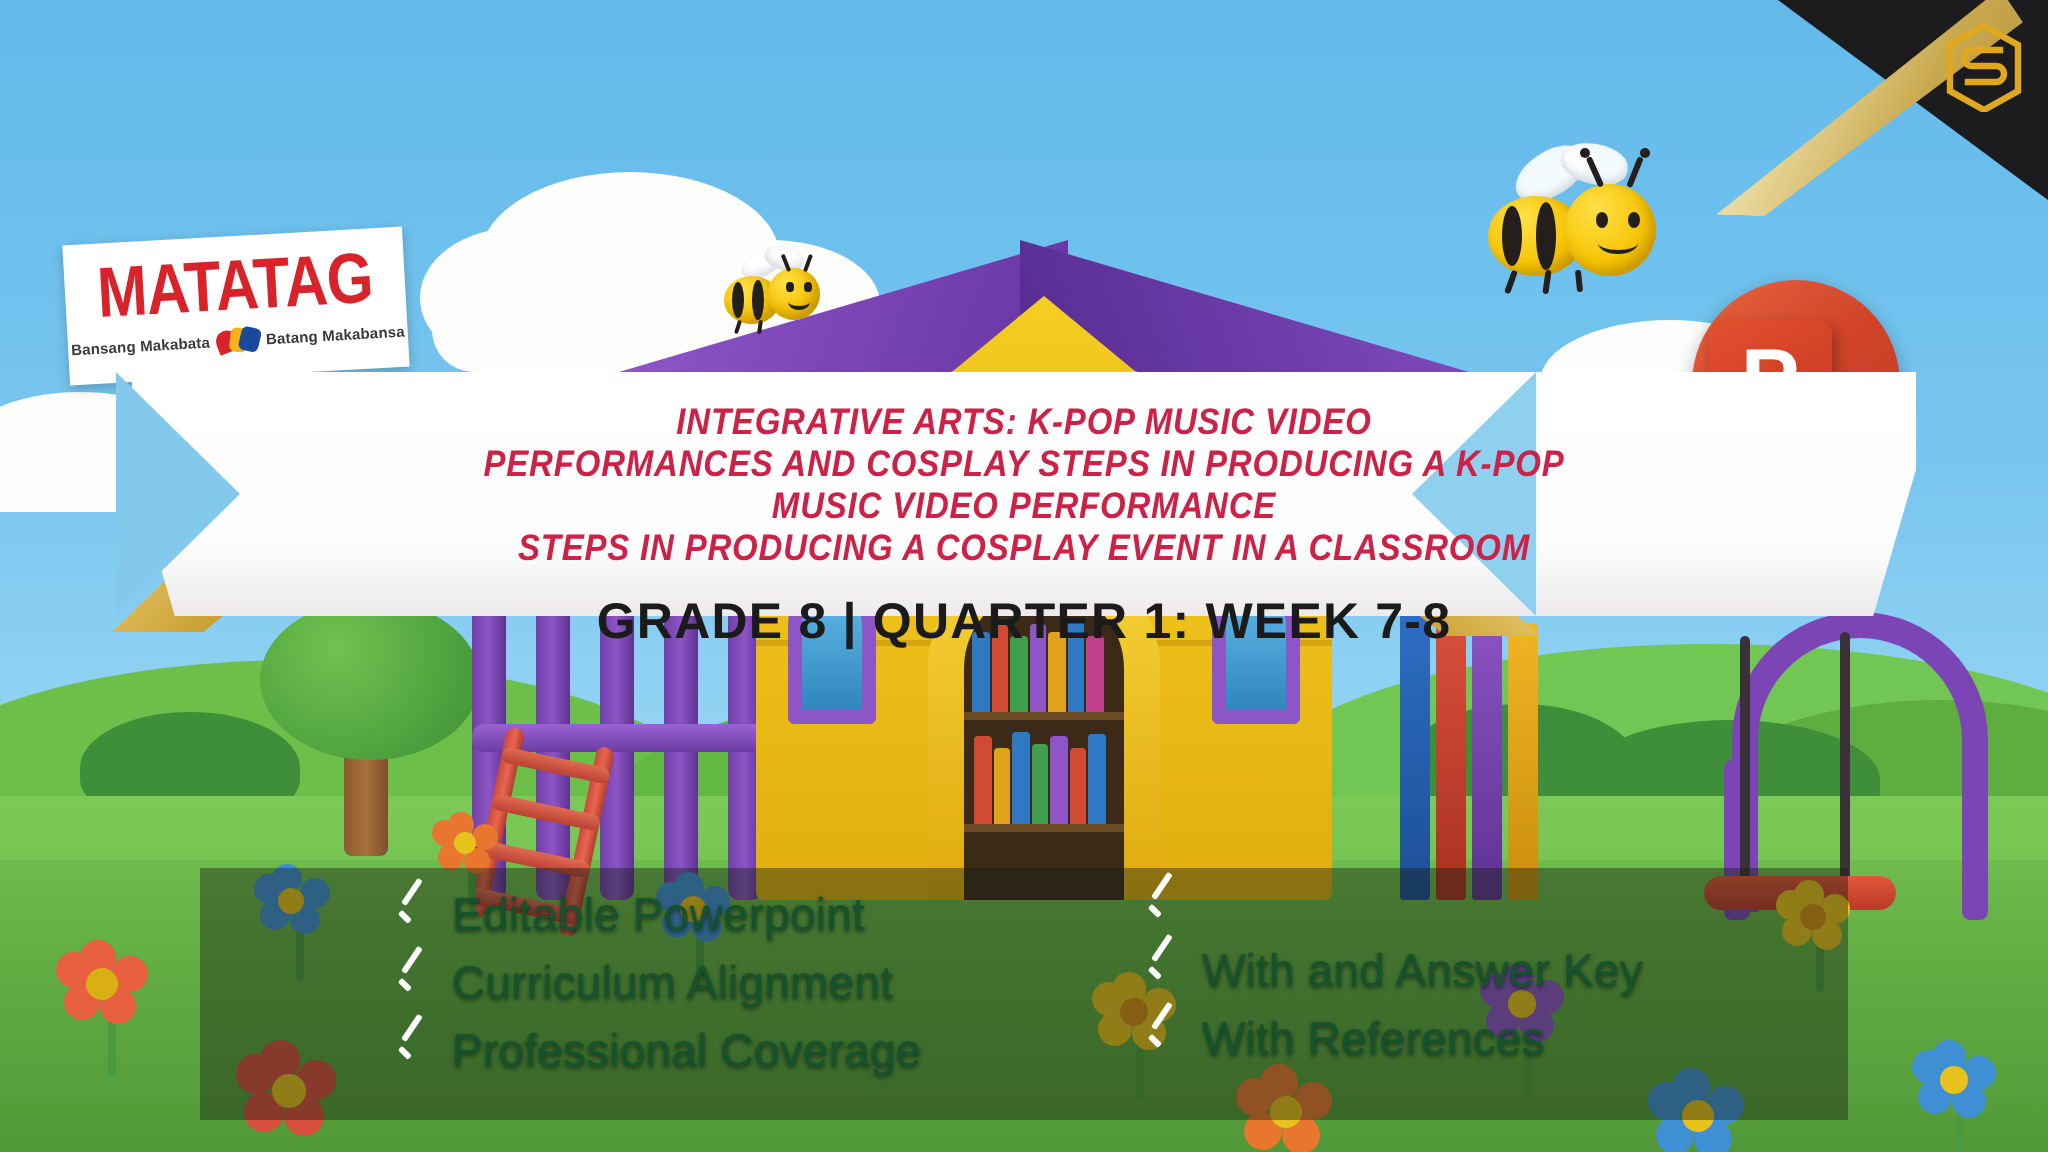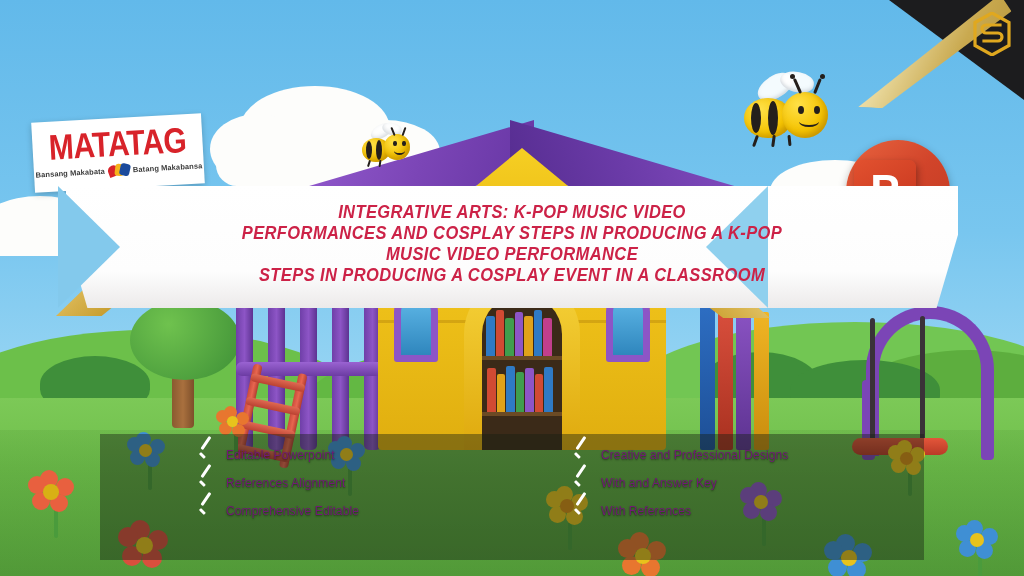--- a/index.html
+++ b/index.html
@@ -332,21 +332,21 @@
     transform:rotate(45deg); border-radius:1px;
   }
   .check::after {
     content:""; position:absolute; left:7px; top:3px;
     width:15px; height:3px; background:#ffffff;
     transform:rotate(-56deg); border-radius:1px;
     transform-origin:left bottom;
   }
   .feat-text {
     font-family:"Liberation Sans", sans-serif;
-    font-size:12px; color:#701a75; letter-spacing:0.1px;
+    font-size:23px; color:#14532d; letter-spacing:0.1px;
     text-shadow:0 1px 2px rgba(0,0,0,0.55);
   }
 </style>
 </head>
 <body>
 
 <div id="stage">
 
   <div class="sky"></div>
 
@@ -616,44 +616,44 @@
     <div class="banner-fold-l"></div>
     <div class="banner-fold-r"></div>
     <div class="banner"></div>
     <div class="banner-notch-l"></div>
     <div class="banner-notch-r"></div>
     <div class="title-block">
       <div class="title-main">INTEGRATIVE ARTS: K-POP MUSIC VIDEO</div>
       <div class="title-main">PERFORMANCES AND COSPLAY STEPS IN PRODUCING A K-POP</div>
       <div class="title-main">MUSIC VIDEO PERFORMANCE</div>
       <div class="title-main">STEPS IN PRODUCING A COSPLAY EVENT IN A CLASSROOM</div>
+      <div class="title-sub">GRADE 8 | QUARTER 1: WEEK 7-8</div>
     </div>
   </div>
 
 
   <div class="features-overlay"></div>
   <div class="features">
     <div class="feat-col left">
       <div class="feat-item">
         <span class="check"></span>
         <span class="feat-text">Editable Powerpoint</span>
       </div>
       <div class="feat-item">
         <span class="check"></span>
-        <span class="feat-text">References Alignment</span>
+        <span class="feat-text">Curriculum Alignment</span>
       </div>
       <div class="feat-item">
         <span class="check"></span>
-        <span class="feat-text">Comprehensive Editable</span>
+        <span class="feat-text">Professional Coverage</span>
       </div>
     </div>
     <div class="feat-col right">
       <div class="feat-item">
         <span class="check"></span>
-        <span class="feat-text">Creative and Professional Designs</span>
       </div>
       <div class="feat-item">
         <span class="check"></span>
         <span class="feat-text">With and Answer Key</span>
       </div>
       <div class="feat-item">
         <span class="check"></span>
         <span class="feat-text">With References</span>
       </div>
     </div>

